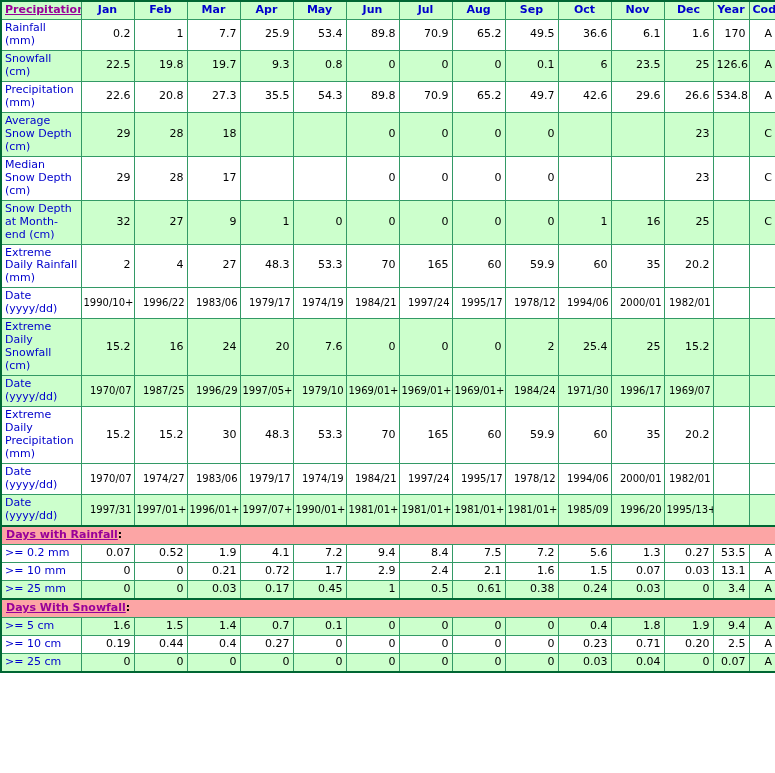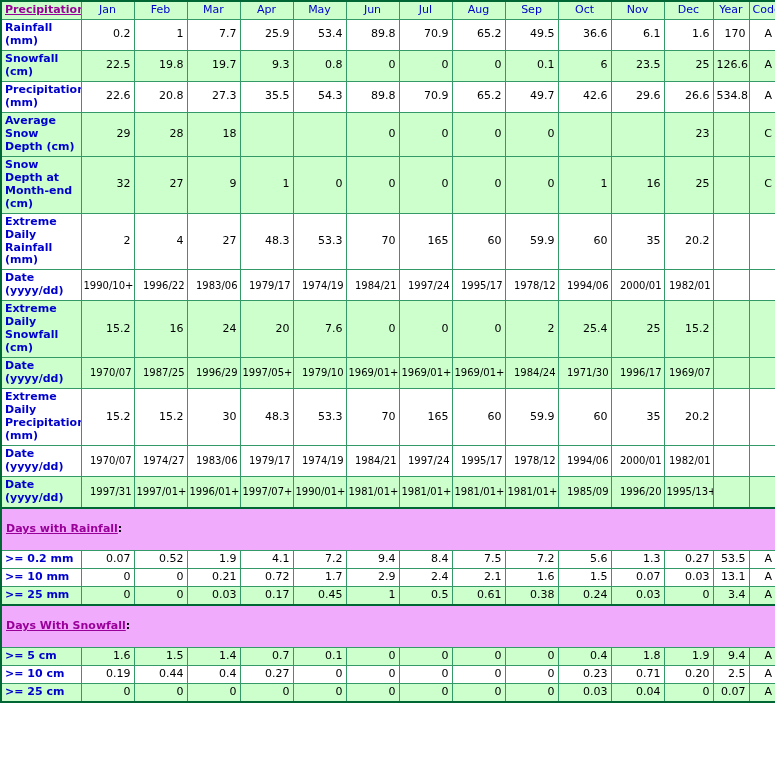--- a/index.html
+++ b/index.html
@@ -25,49 +25,49 @@
 
   th.corner {
     background: #CCFFCC;
     text-align: left;
     font-weight: bold;
     white-space: nowrap;
   }
   th.month {
     background: #CCFFCC;
     color: #0000CC;
-    font-weight: normal;
+    font-weight: bold;
     text-align: center;
     padding: 4px 2px;
   }
   a.plink {
     color: #990099;
     font-weight: bold;
     text-decoration: underline;
     cursor: pointer;
   }
   span.colon { color: #000000; font-weight: bold; }
 
   td.label {
     color: #0000CC;
-    font-weight: bold;
+    font-weight: normal;
     text-align: left;
   }
   td.num {
     color: #000000;
     text-align: right;
     white-space: nowrap;
   }
   tr.dates td.num { font-size: 10px; padding: 2px 2px; }
   td.bold-val { font-weight: normal; }
 
   tr.section-row td {
-    background: #f0abfc;
+    background: #fca5a5;
     border-top: 2px solid #006633;
-    padding: 14px 4px;
+    padding: 2px 4px;
   }
 </style>
 </head>
 <body>
 
 <table class="climate">
   <colgroup>
     <col style="width:80px">
     <col style="width:53px">
       <col style="width:53px">
@@ -165,20 +165,37 @@
         <td class="num">0</td>
         <td class="num">0</td>
         <td class="num">0</td>
         <td class="num">0</td>
         <td class="num"></td>
         <td class="num"></td>
         <td class="num">23</td>
         <td class="num"></td>
         <td class="num">C</td>
       </tr>
+      <tr class="white">
+        <td class="label">Median Snow Depth (cm)</td>
+        <td class="num">29</td>
+        <td class="num">28</td>
+        <td class="num">17</td>
+        <td class="num"></td>
+        <td class="num"></td>
+        <td class="num">0</td>
+        <td class="num">0</td>
+        <td class="num">0</td>
+        <td class="num">0</td>
+        <td class="num"></td>
+        <td class="num"></td>
+        <td class="num">23</td>
+        <td class="num"></td>
+        <td class="num">C</td>
+      </tr>
       <tr class="green">
         <td class="label">Snow Depth at Month-end (cm)</td>
         <td class="num">32</td>
         <td class="num">27</td>
         <td class="num">9</td>
         <td class="num">1</td>
         <td class="num">0</td>
         <td class="num">0</td>
         <td class="num">0</td>
         <td class="num">0</td>

